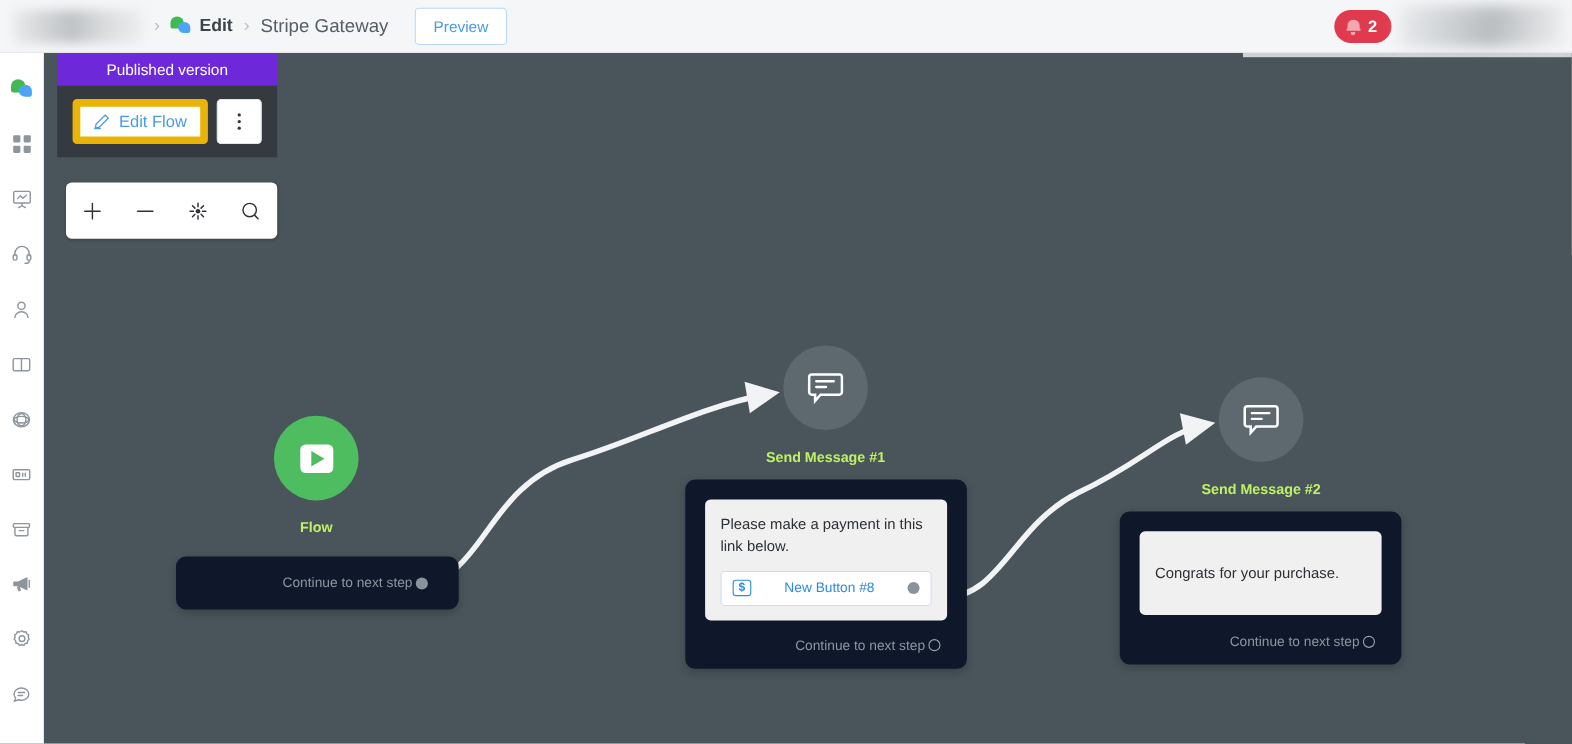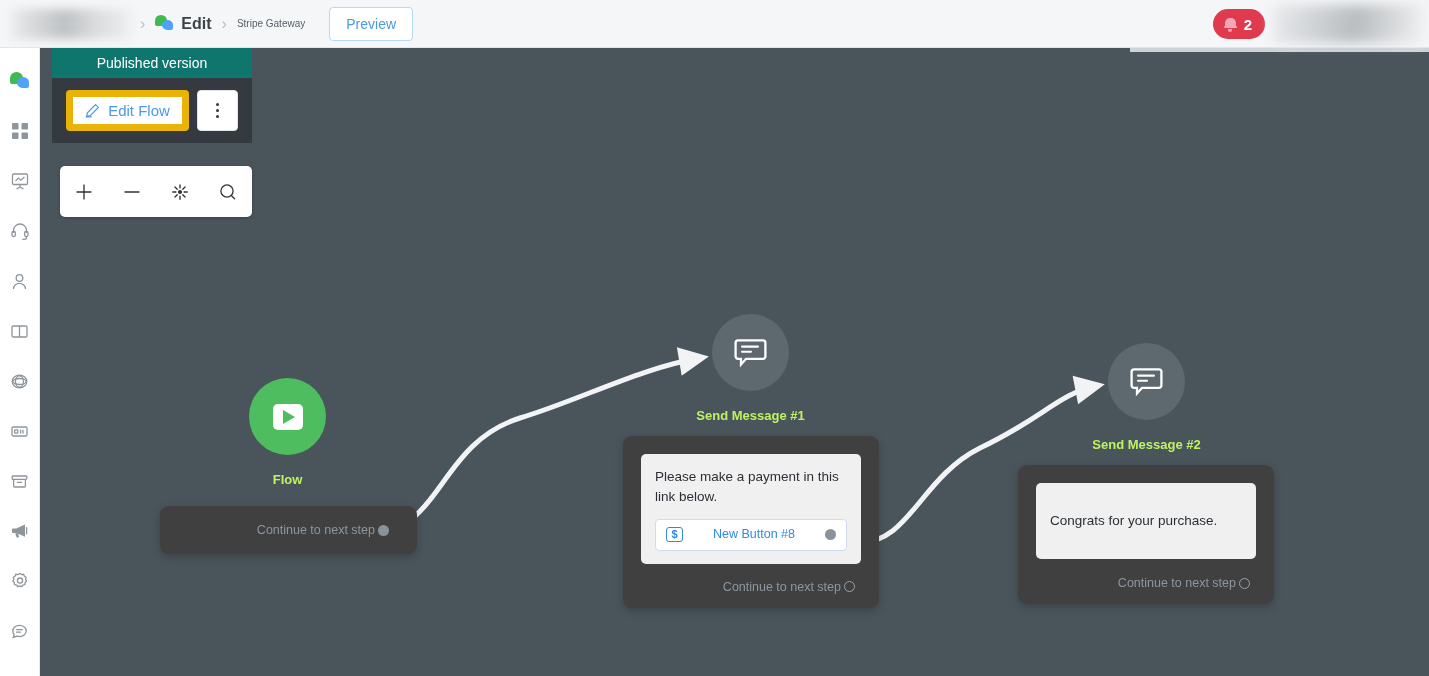--- a/index.html
+++ b/index.html
@@ -22,21 +22,21 @@
     width:118px; height:30px; margin-left:12px; border-radius:3px;
     background:linear-gradient(90deg,#e8eaec 0%, #d6d8da 20%, #bfc2c4 45%, #d9dbdd 70%, #eceef0 100%);
     filter:blur(5px);
   }
   .crumb-sep{ color:#b9bfc6; font-size:16px; margin:0 10px; }
   .crumb-chat{ width:19px; height:17px; position:relative; margin-right:7px; }
   .crumb-chat i{ position:absolute; display:block; border-radius:50% 50% 50% 2px; }
   .crumb-chat i.g{ width:12px; height:11px; left:0; top:0; background:#3fb950; }
   .crumb-chat i.b{ width:11px; height:10px; left:7px; top:5px; background:#4da3f5; border-radius:50% 50% 2px 50%; }
   .crumb-strong{ font-size:16px; font-weight:bold; color:#3b4248; }
-  .crumb-plain{ font-size:10px; color:#555e66; }
+  .crumb-plain{ font-size:17px; color:#555e66; }
   #preview-btn{
     margin-left:24px; border:1px solid #b8d9f5; background:#fff; color:#4a9ae4;
     font-size:14px; border-radius:4px; padding:8px 16px; cursor:pointer;
     font-family:"Liberation Sans", sans-serif;
   }
   #notif{
     position:absolute; right:164px; top:9px; height:30px;
     background:#e03a4e; border-radius:15px; display:flex; align-items:center;
     padding:0 13px 0 11px; color:#fff; gap:7px; cursor:pointer;
   }
@@ -66,21 +66,21 @@
   .nav-chat{ position:relative; width:20px; height:18px; }
   .nav-chat i{ position:absolute; display:block; }
   .nav-chat i.g{ width:13px; height:12px; left:0; top:0; background:#3fb950; border-radius:50% 50% 50% 2px; }
   .nav-chat i.b{ width:12px; height:11px; left:7px; top:5px; background:#4da3f5; border-radius:50% 50% 2px 50%; }
 
   
   #panel{
     position:absolute; left:52px; top:48px; width:200px; z-index:30;
   }
   #published-banner{
-    height:30px; background:#0f766e; color:#fff; font-size:14px;
+    height:30px; background:#6d28d9; color:#fff; font-size:14px;
     display:flex; align-items:center; justify-content:center;
   }
   #panel-body{
     background:#343a40; padding:12px 14px; display:flex; gap:8px; align-items:center;
   }
   #edit-flow-btn{
     flex:1; height:41px; background:#fff; border:7px solid #eab308; border-radius:4px;
     color:#4a9ae4; font-size:15px; display:flex; align-items:center; justify-content:center;
     gap:8px; cursor:pointer;
   }
@@ -110,21 +110,21 @@
 
   .node-circle{
     position:absolute; width:77px; height:77px; border-radius:50%;
     display:flex; align-items:center; justify-content:center;
   }
   .node-label{
     position:absolute; color:#bef264; font-size:13px; font-weight:bold;
     text-align:center; white-space:nowrap;
   }
   .node-card{
-    position:absolute; background:#404040; border-radius:9px;
+    position:absolute; background:#0f172a; border-radius:9px;
     box-shadow:0 3px 9px rgba(0,0,0,.22);
   }
   .msg-box{
     background:#f0f0f1; border-radius:5px; padding:13px 14px;
     font-size:13.5px; color:#2b3035; line-height:1.5;
   }
   .btn-row{
     margin-top:11px; background:#fff; border:1px solid #cfdcf0; border-radius:4px;
     height:32px; display:flex; align-items:center; padding:0 10px; position:relative;
   }

